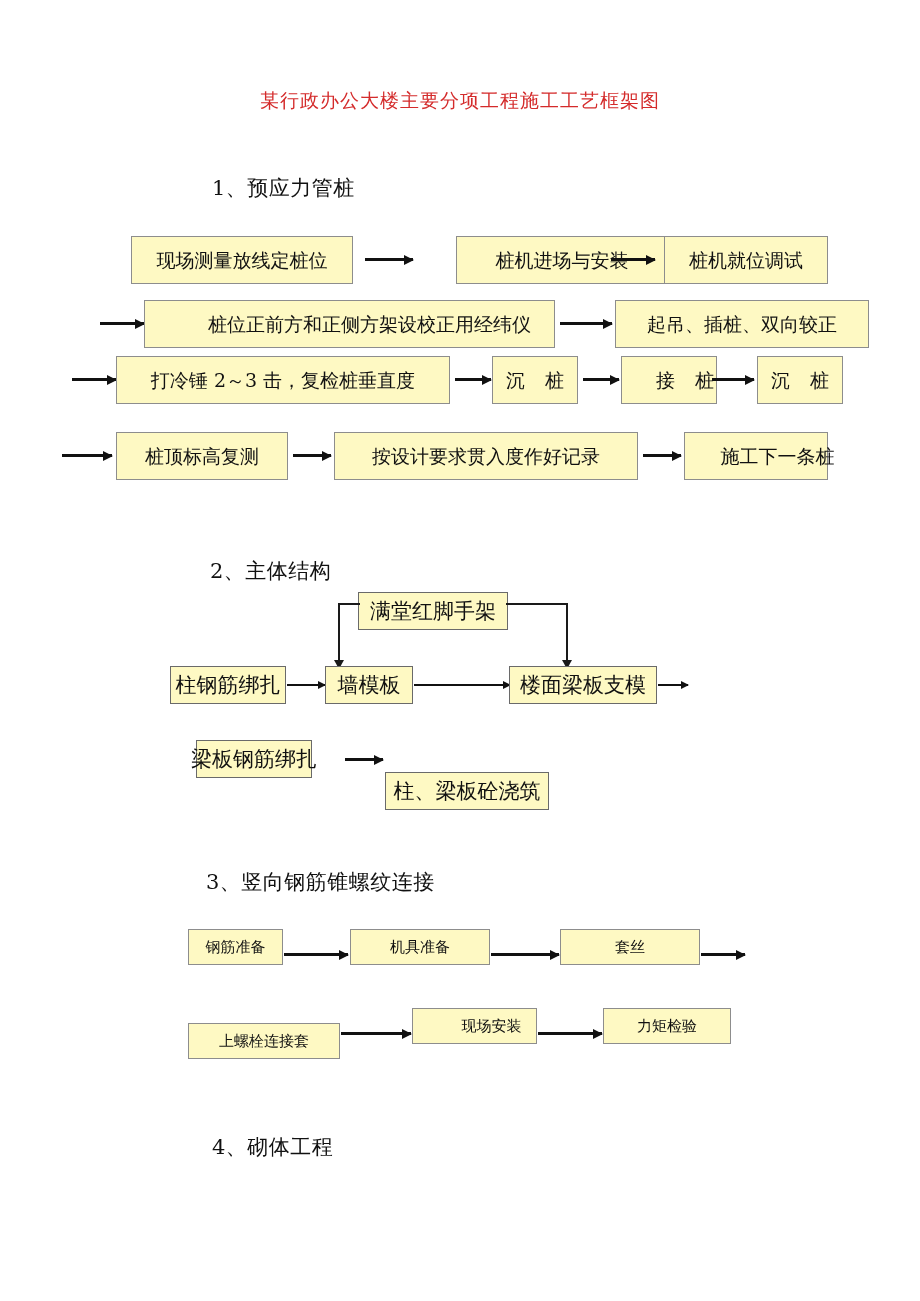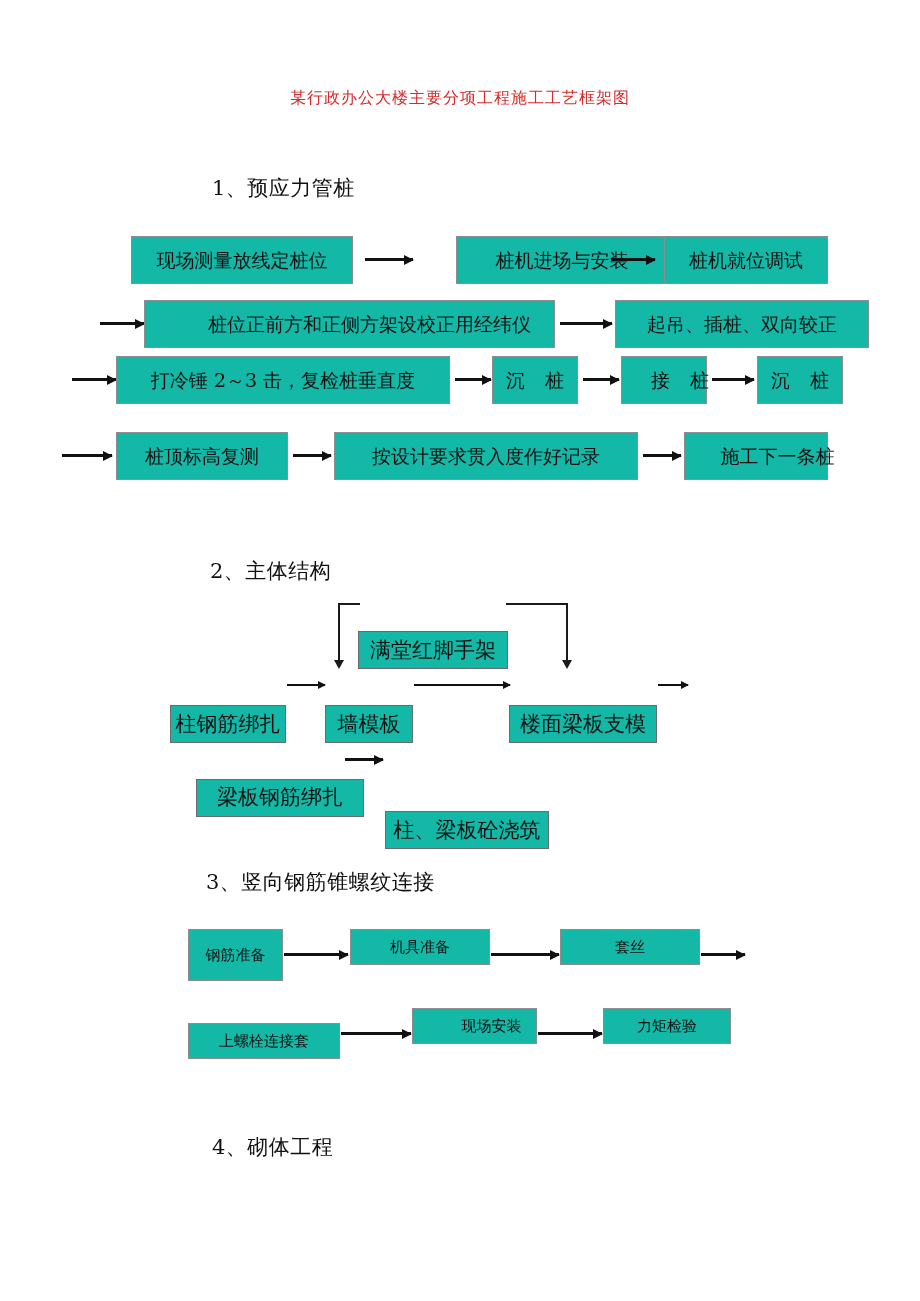--- a/index.html
+++ b/index.html
@@ -23,50 +23,50 @@
     background: #fff;
   }
   
   .doc-title {
     position: absolute;
     left: 0;
     top: 88px;
     width: 920px;
     text-align: center;
     font-family: Liberation Mono, monospace;
-    font-size: 16px;
+    font-size: 19px;
     letter-spacing: 1px;
     color: #d42b2b;
     white-space: nowrap;
   }
   .section-heading {
     position: absolute;
     font-family: "DejaVu Serif", "Liberation Serif", serif;
     font-size: 21px;
     color: #111;
     white-space: nowrap;
     letter-spacing: 0.5px;
   }
   
   .fc-box {
     position: absolute;
     box-sizing: border-box;
     border: 1px solid #8d8d8d;
-    background: #14b8a6;
+    background: #fef9c3;
     display: flex;
     align-items: center;
     justify-content: center;
     font-family: "DejaVu Serif", "Liberation Serif", serif;
     color: #111;
     white-space: nowrap;
     line-height: 1;
   }
   .fc-box.thick { border: 1px solid #6a6a6a; }
   .fc-box.s1 { font-size: 19px; }
-  .fc-box.s2 { font-size: 21px; margin-top: 39px; }
+  .fc-box.s2 { font-size: 21px; }
   .fc-box.s3 { font-size: 15px; }
   .fc-box.sp { letter-spacing: 7px; text-indent: 7px; }
 
   
   .arrow-h {
     position: absolute;
     height: 3px;
     background: #111;
   }
   .arrow-h::after {
@@ -126,21 +126,21 @@
   <div class="arrow-h" style="left:100px; top:322px; width:44px;"></div>
   <div class="fc-box s1" style="left:144px; top:300px; width:411px; height:48px;padding-left:40px;">桩位正前方和正侧方架设校正用经纬仪</div>
   <div class="arrow-h" style="left:560px; top:322px; width:52px;"></div>
   <div class="fc-box s1" style="left:615px; top:300px; width:254px; height:48px;">起吊、插桩、双向较正</div>
 
   <div class="arrow-h" style="left:72px; top:378px; width:44px;"></div>
   <div class="fc-box s1" style="left:116px; top:356px; width:334px; height:48px;">打冷锤 2～3 击，复检桩垂直度</div>
   <div class="arrow-h" style="left:455px; top:378px; width:36px;"></div>
   <div class="fc-box s1 sp" style="left:492px; top:356px; width:86px; height:48px;">沉 桩</div>
   <div class="arrow-h" style="left:583px; top:378px; width:36px;"></div>
-  <div class="fc-box s1 sp" style="left:621px; top:356px; width:86px; height:48px;padding-left:32px;">接 桩</div>
+  <div class="fc-box s1 sp" style="left:621px; top:356px; width:96px; height:48px;padding-left:32px;">接 桩</div>
   <div class="arrow-h" style="left:712px; top:378px; width:42px;"></div>
   <div class="fc-box s1 sp" style="left:757px; top:356px; width:86px; height:48px;">沉 桩</div>
 
   <div class="arrow-h" style="left:62px; top:454px; width:50px;"></div>
   <div class="fc-box s1" style="left:116px; top:432px; width:172px; height:48px;">桩顶标高复测</div>
   <div class="arrow-h" style="left:293px; top:454px; width:38px;"></div>
   <div class="fc-box s1" style="left:334px; top:432px; width:304px; height:48px;">按设计要求贯入度作好记录</div>
   <div class="arrow-h" style="left:643px; top:454px; width:38px;"></div>
   <div class="fc-box s1" style="left:684px; top:432px; width:144px; height:48px;padding-left:43px;">施工下一条桩</div>
 
@@ -156,27 +156,27 @@
   <div class="line-v" style="left:566px; top:603px; height:62px;"></div>
   <div class="arrow-down" style="left:562px; top:660px;"></div>
 
   <div class="fc-box s2 thick" style="left:170px; top:666px; width:116px; height:38px;">柱钢筋绑扎</div>
   <div class="arrow-h thin" style="left:287px; top:684px; width:38px;"></div>
   <div class="fc-box s2 thick" style="left:325px; top:666px; width:88px; height:38px;">墙模板</div>
   <div class="arrow-h thin" style="left:414px; top:684px; width:96px;"></div>
   <div class="fc-box s2 thick" style="left:509px; top:666px; width:148px; height:38px;">楼面梁板支模</div>
   <div class="arrow-h thin" style="left:658px; top:684px; width:30px;"></div>
 
-  <div class="fc-box s2 thick" style="left:196px; top:740px; width:168px; height:38px;font-family:Liberation Mono, monospace;">梁板钢筋绑扎</div>
+  <div class="fc-box s2 thick" style="left:196px; top:740px; width:116px; height:38px;">梁板钢筋绑扎</div>
   <div class="arrow-h" style="left:345px; top:758px; width:38px;"></div>
   <div class="fc-box s2 thick" style="left:385px; top:772px; width:164px; height:38px;">柱、梁板砼浇筑</div>
 
   <div class="section-heading" style="left:206px; top:868px;">3、竖向钢筋锥螺纹连接</div>
 
-  <div class="fc-box s3" style="left:188px; top:929px; width:95px; height:52px;">钢筋准备</div>
+  <div class="fc-box s3" style="left:188px; top:929px; width:95px; height:36px;">钢筋准备</div>
   <div class="arrow-h" style="left:284px; top:953px; width:64px;"></div>
   <div class="fc-box s3" style="left:350px; top:929px; width:140px; height:36px;">机具准备</div>
   <div class="arrow-h" style="left:491px; top:953px; width:68px;"></div>
   <div class="fc-box s3" style="left:560px; top:929px; width:140px; height:36px;">套丝</div>
   <div class="arrow-h" style="left:701px; top:953px; width:44px;"></div>
 
   <div class="fc-box s3" style="left:188px; top:1008px; width:152px; height:36px;margin-top:15px;">上螺栓连接套</div>
   <div class="arrow-h" style="left:341px; top:1032px; width:70px;"></div>
   <div class="fc-box s3" style="left:412px; top:1008px; width:125px; height:36px;padding-left:34px;">现场安装</div>
   <div class="arrow-h" style="left:538px; top:1032px; width:64px;"></div>

